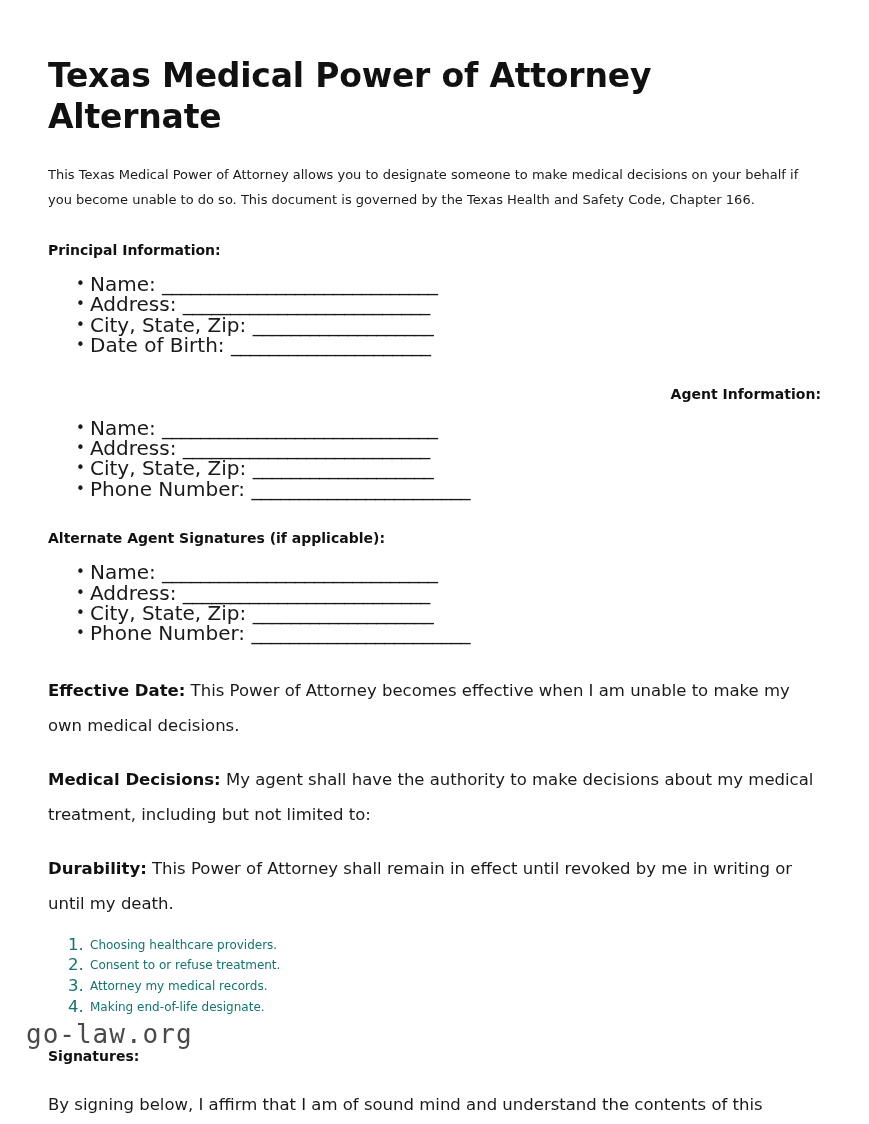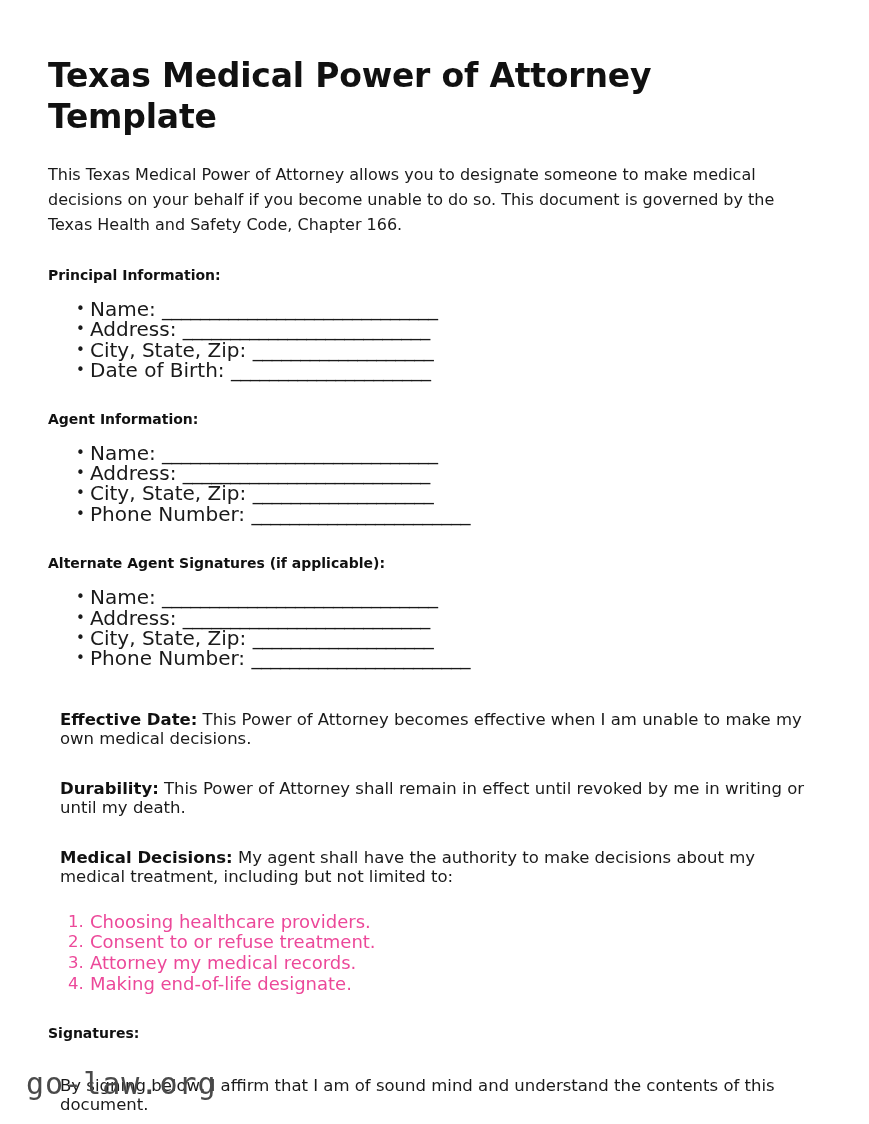--- a/index.html
+++ b/index.html
@@ -25,35 +25,35 @@
   .doc-title {
     font-size: 33px;
     font-weight: bold;
     line-height: 41px;
     letter-spacing: -0.2px;
     margin: 0;
     padding-top: 55px;
     color: #111111;
   }
   .intro {
-    font-size: 16px;
+    font-size: 13px;
     line-height: 25px;
     margin: 0;
     padding-top: 25px;
     color: #1a1a1a;
   }
   .section-heading {
     font-size: 14px;
     font-weight: bold;
     line-height: 22px;
     margin: 0;
     color: #111111;
   }
   .sp-principal { padding-top: 27px; }
-  .sp-agent     { padding-top: 27px; }
+  .sp-agent     { padding-top: 27px; text-align: right; }
   .sp-alt       { padding-top: 28px; }
   .sp-sign      { padding-top: 28px; }
 
   ul.field-list {
     list-style: none;
     margin: 0;
     padding: 13px 0 0 0;
   }
   ul.field-list li {
     position: relative;
@@ -77,64 +77,64 @@
 
   ol.num-list {
     list-style: none;
     counter-reset: nl;
     margin: 0;
     padding: 14px 0 0 0;
   }
   ol.num-list li {
     counter-increment: nl;
     position: relative;
-    font-size: 18px;
+    font-size: 12px;
     line-height: 20.6px;
     padding-left: 42px;
-    color: #ec4899;
+    color: #0f766e;
   }
   ol.num-list li::before {
     content: counter(nl) ".";
     position: absolute;
     left: 20px;
     top: 0;
     font-size: 16.5px;
     line-height: 20.6px;
   }
 
   .para {
     font-size: 16.5px;
-    line-height: 19px;
-    margin: 12px;
+    line-height: 35px;
+    margin: 0;
     color: #1a1a1a;
   }
   .para b { font-weight: bold; color: #111111; }
   .p-effective  { padding-top: 29px; }
   .p-durability { padding-top: 19px; }
   .p-medical    { padding-top: 19px; }
   .p-affirm     { padding-top: 20px; }
 
   .watermark {
     position: absolute;
     left: 26px;
-    top: 1066px;
+    top: 1016px;
     font-family: "DejaVu Sans Mono", "Liberation Mono", monospace;
-    font-size: 30px;
+    font-size: 26px;
     line-height: 36px;
     letter-spacing: 1px;
     color: #4a4a4a;
     white-space: nowrap;
   }
 </style>
 </head>
 <body>
 
 <div class="page">
 
-  <h1 class="doc-title">Texas Medical Power of Attorney Template</h1>
+  <h1 class="doc-title">Texas Medical Power of Attorney Alternate</h1>
 
   <p class="intro">This Texas Medical Power of Attorney allows you to designate someone to make medical decisions on your behalf if you become unable to do so. This document is governed by the Texas Health and Safety Code, Chapter 166.</p>
 
   <h2 class="section-heading sp-principal">Principal Information:</h2>
   <ul class="field-list">
     <li><span>Name:</span> <span class="rule">_____________________________</span></li>
     <li><span>Address:</span> <span class="rule">__________________________</span></li>
     <li><span>City, State, Zip:</span> <span class="rule">___________________</span></li>
     <li><span>Date of Birth:</span> <span class="rule">_____________________</span></li>
   </ul>
@@ -150,23 +150,23 @@
   <h2 class="section-heading sp-alt">Alternate Agent Signatures (if applicable):</h2>
   <ul class="field-list">
     <li><span>Name:</span> <span class="rule">_____________________________</span></li>
     <li><span>Address:</span> <span class="rule">__________________________</span></li>
     <li><span>City, State, Zip:</span> <span class="rule">___________________</span></li>
     <li><span>Phone Number:</span> <span class="rule">_______________________</span></li>
   </ul>
 
   <p class="para p-effective"><b>Effective Date:</b><span> This Power of Attorney becomes effective when I am unable to make my own medical decisions.</span></p>
 
+  <p class="para p-medical"><b>Medical Decisions:</b><span> My agent shall have the authority to make decisions about my medical treatment, including but not limited to:</span></p>
+
   <p class="para p-durability"><b>Durability:</b><span> This Power of Attorney shall remain in effect until revoked by me in writing or until my death.</span></p>
-
-  <p class="para p-medical"><b>Medical Decisions:</b><span> My agent shall have the authority to make decisions about my medical treatment, including but not limited to:</span></p>
   <ol class="num-list">
     <li>Choosing healthcare providers.</li>
     <li>Consent to or refuse treatment.</li>
     <li>Attorney my medical records.</li>
     <li>Making end-of-life designate.</li>
   </ol>
 
   <h2 class="section-heading sp-sign">Signatures:</h2>
   <p class="para p-affirm">By signing below, I affirm that I am of sound mind and understand the contents of this document.</p>
 

